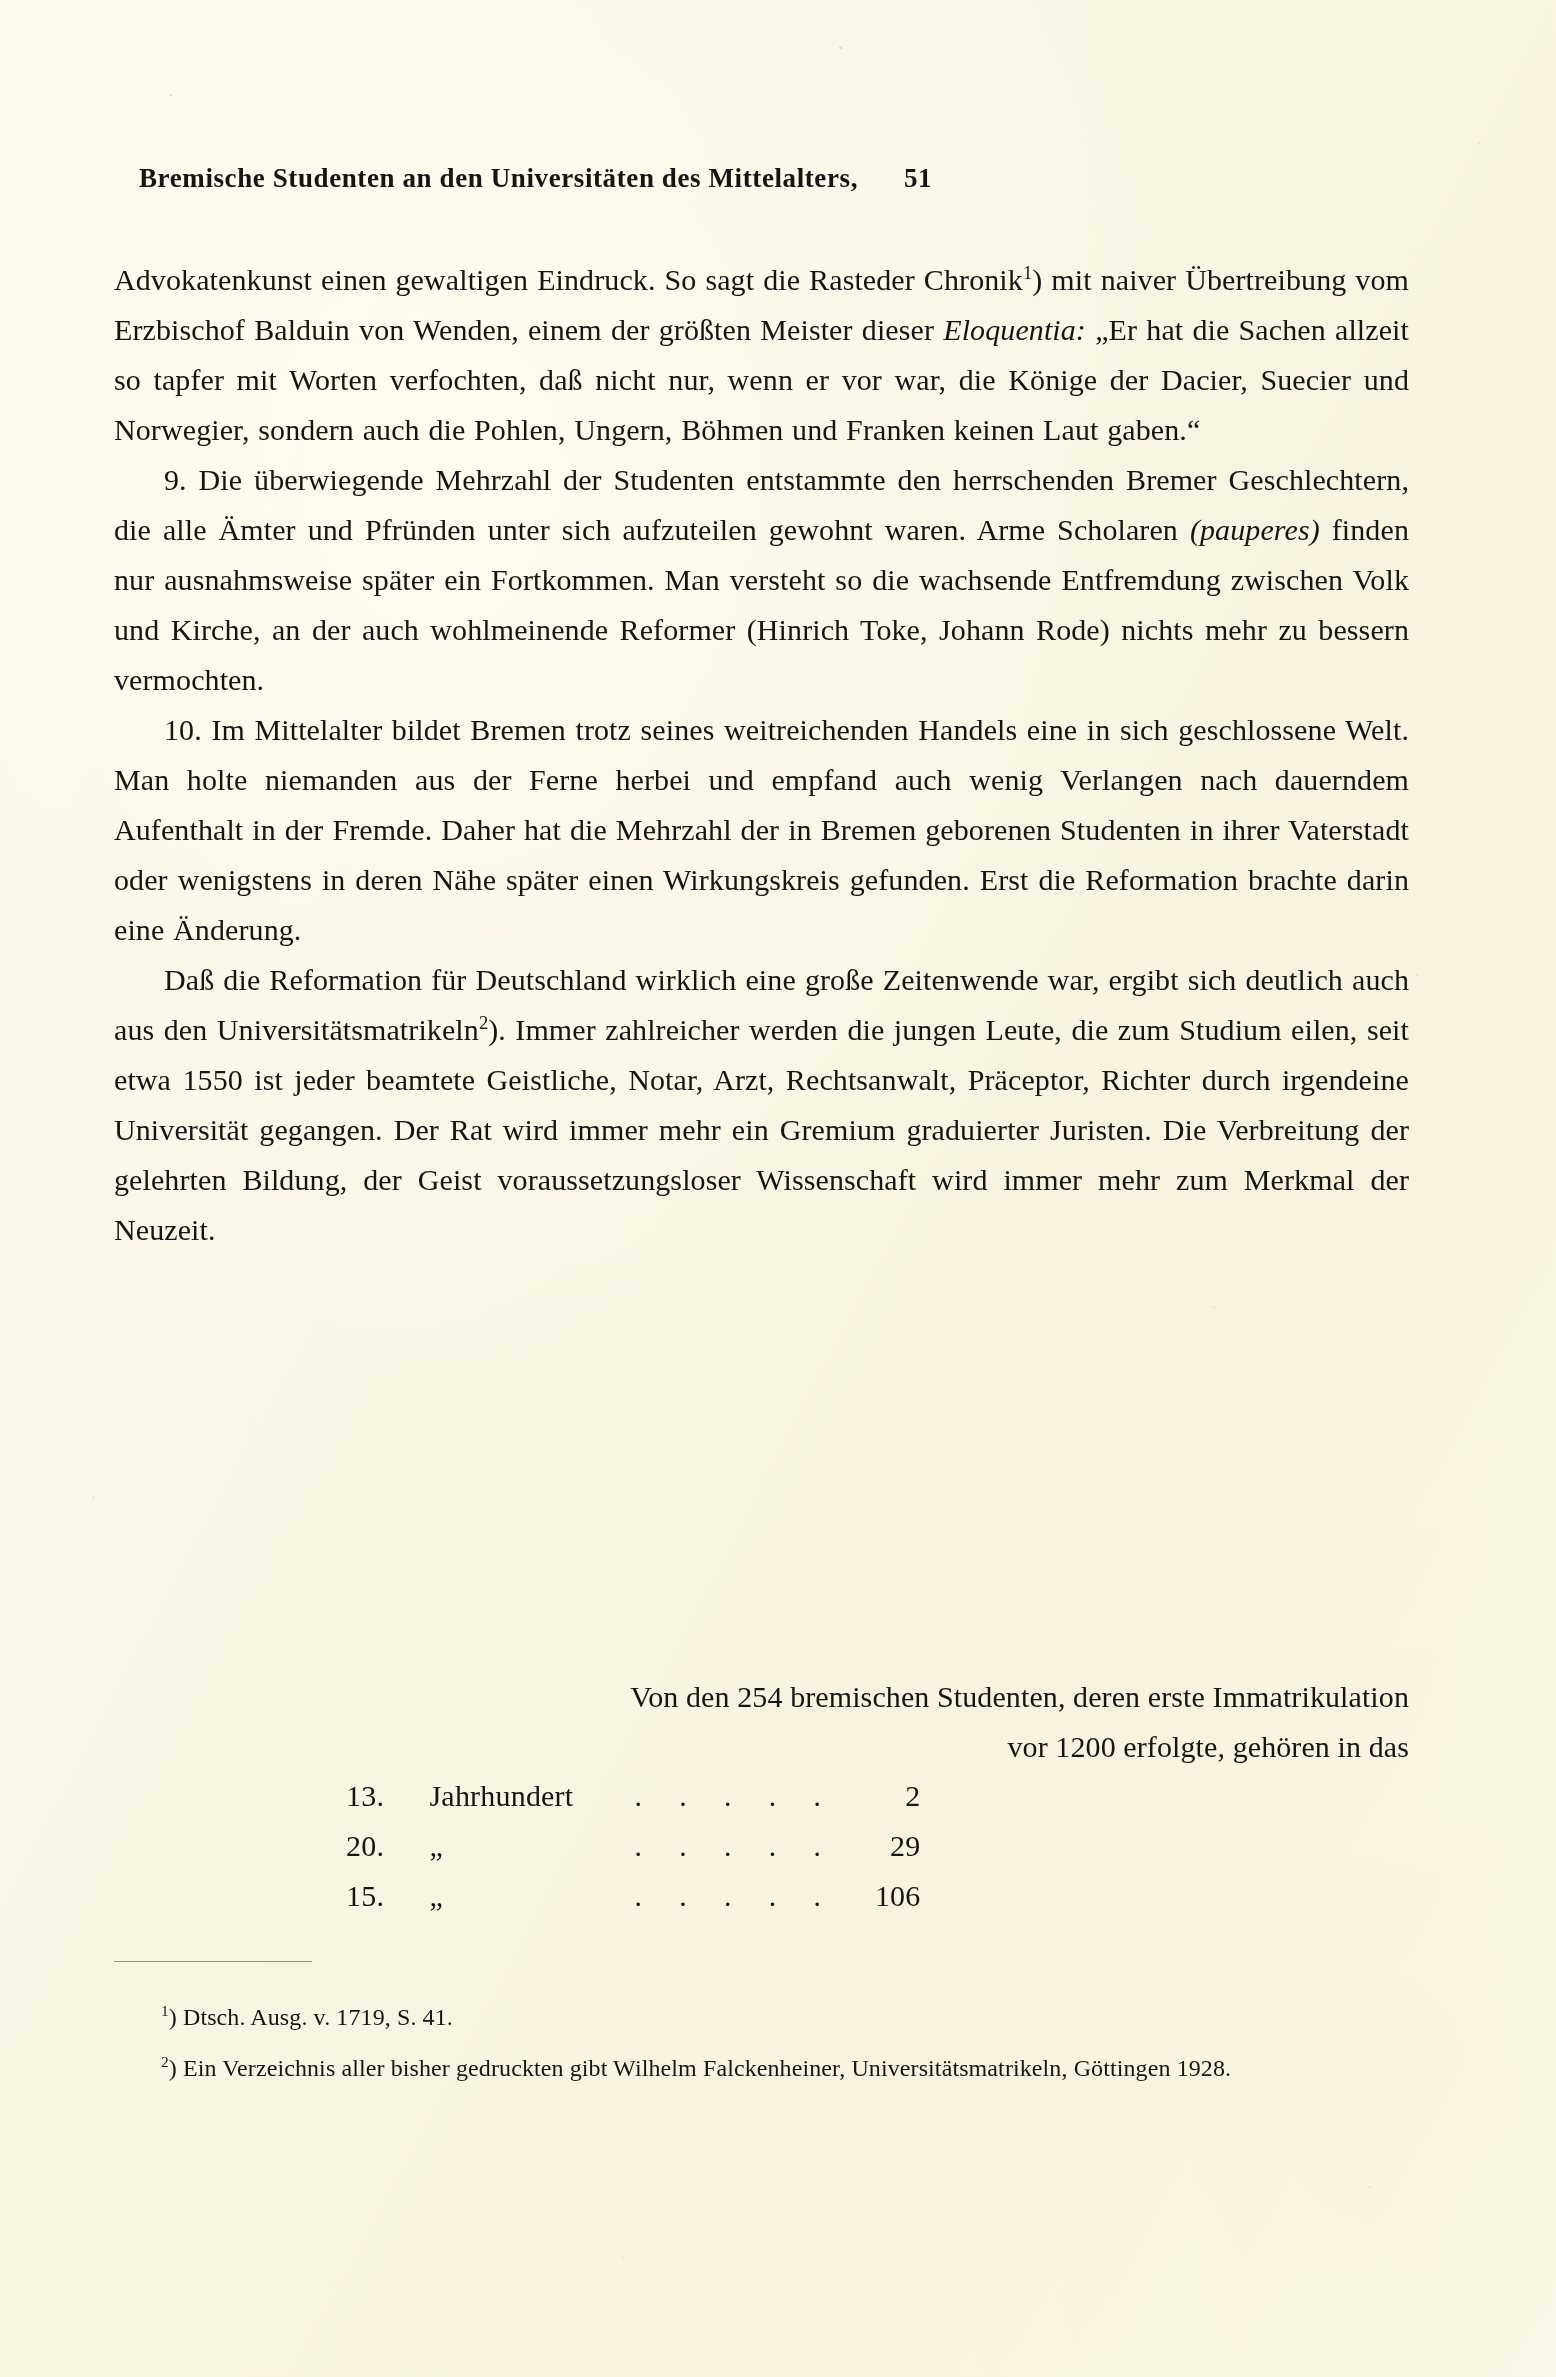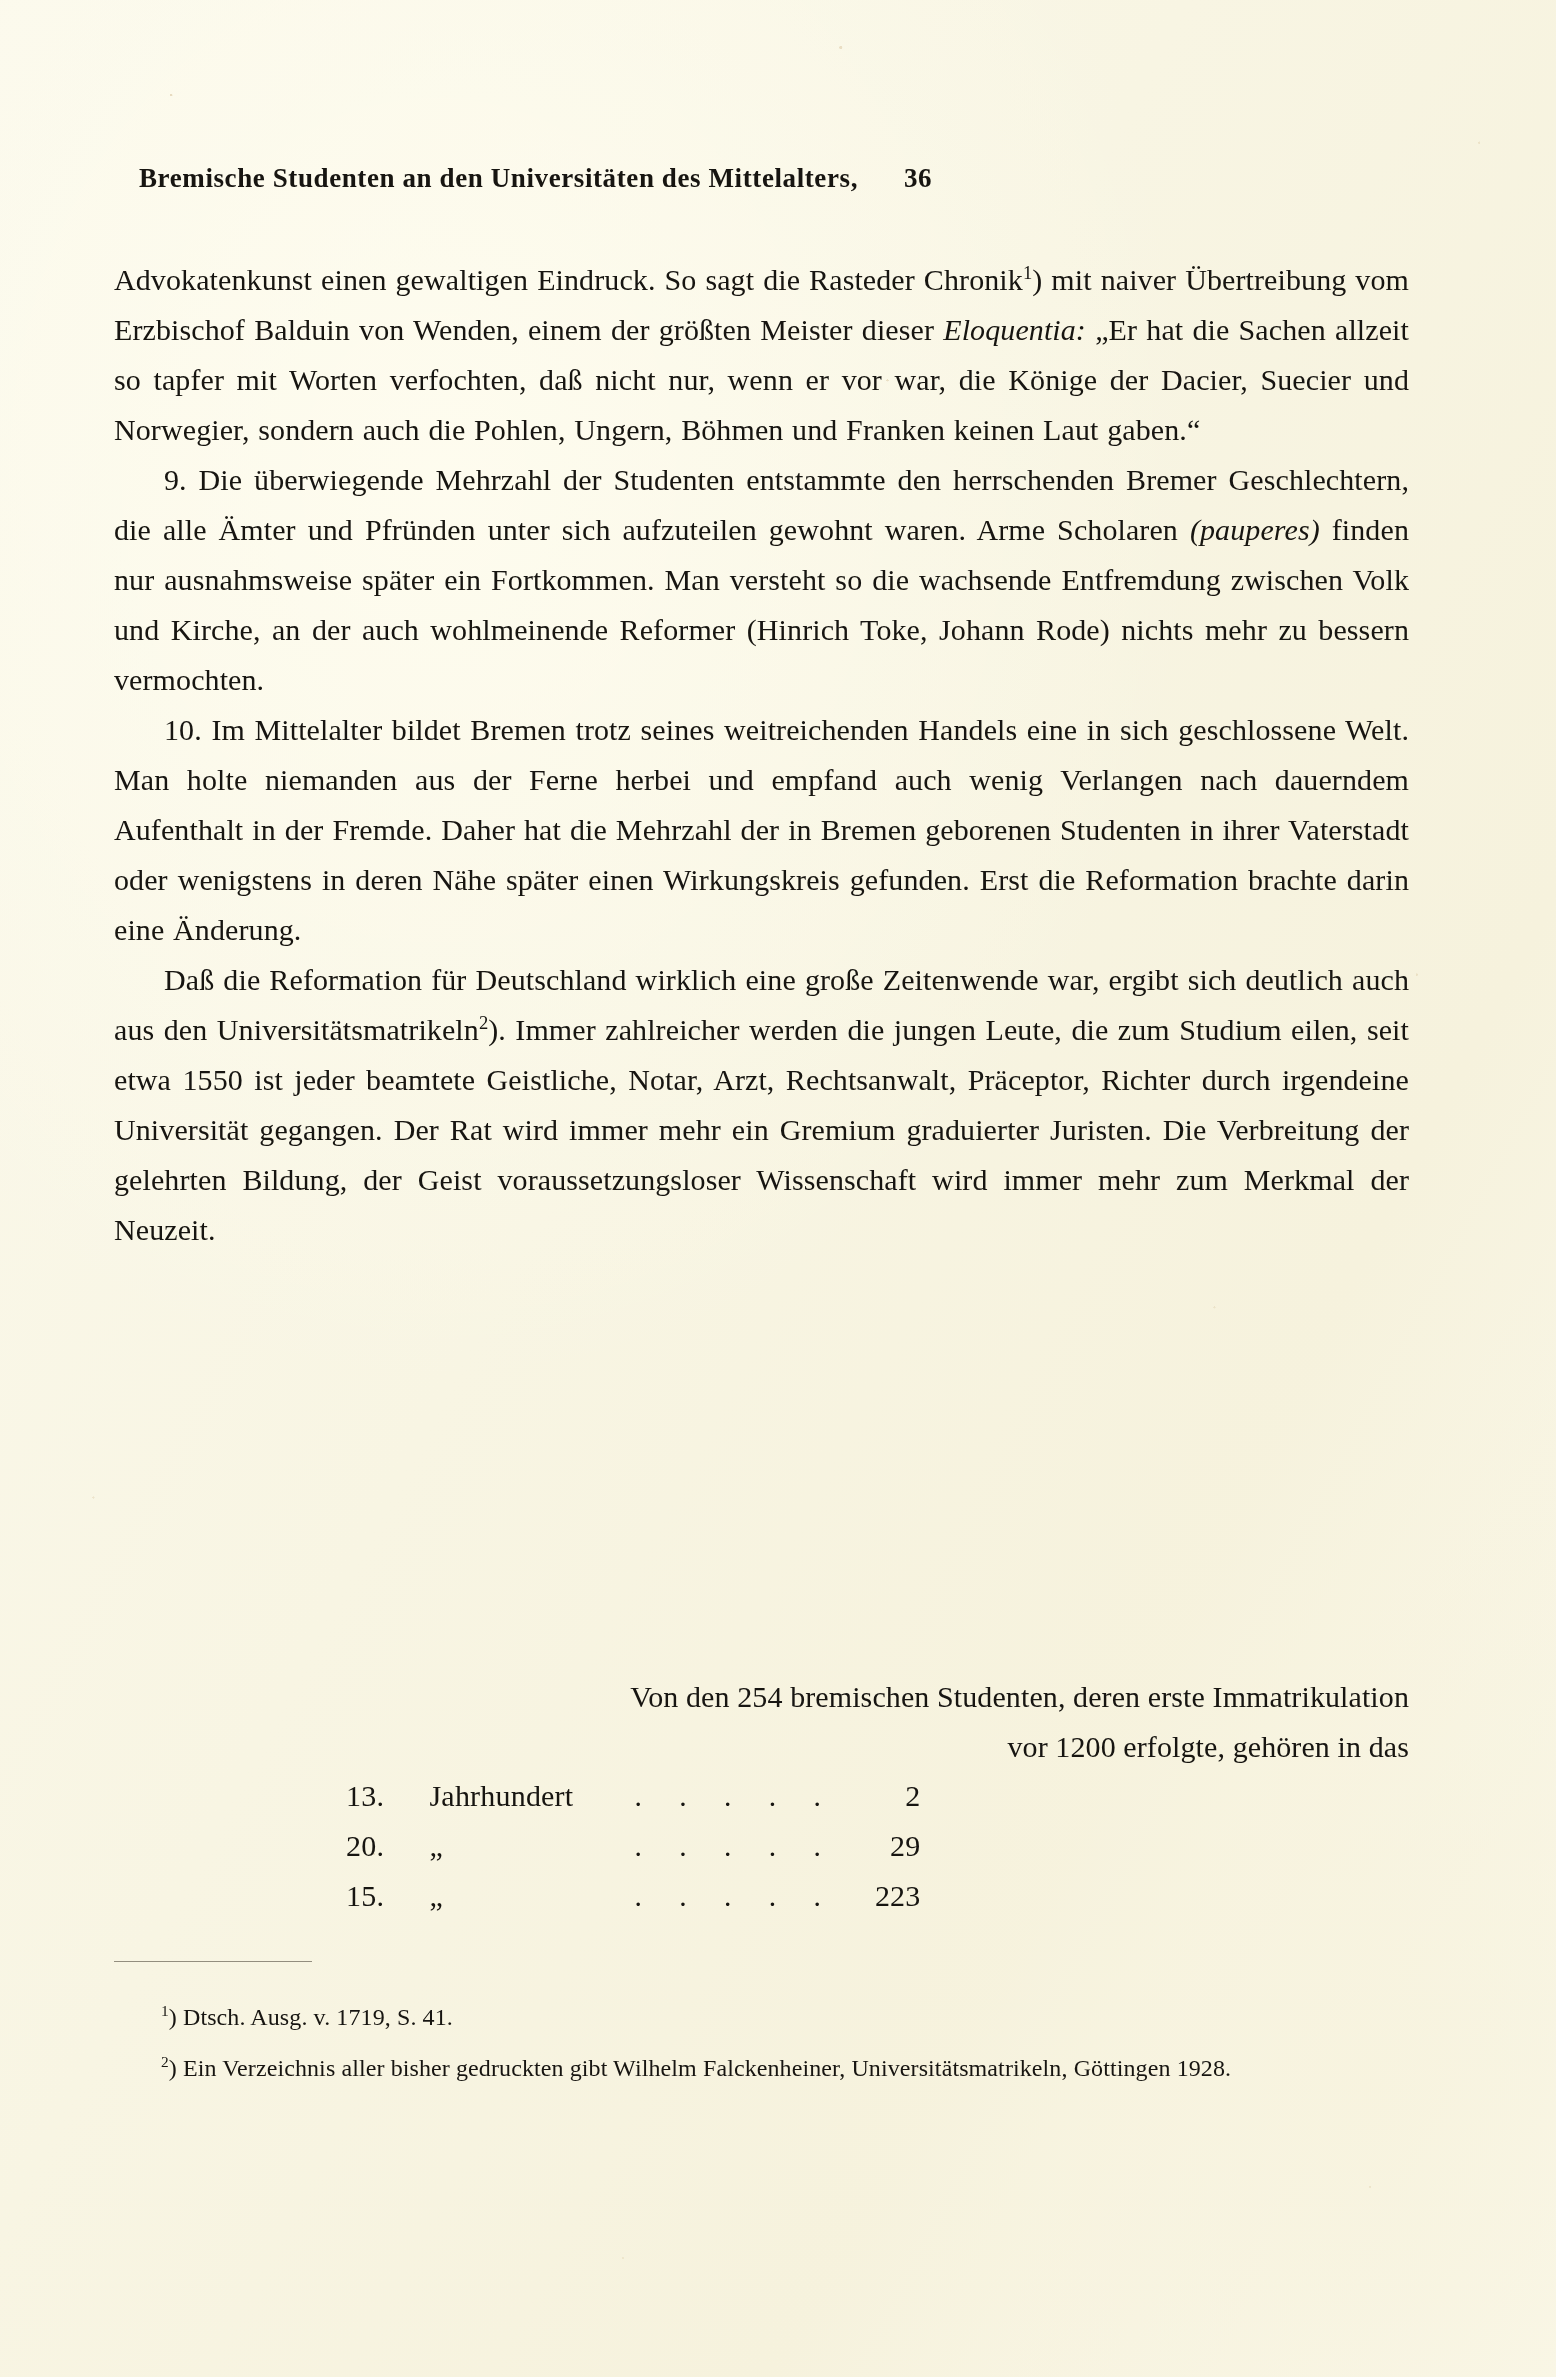--- a/index.html
+++ b/index.html
@@ -187,21 +187,21 @@
 <body>
 
 <div id="page">
   <div id="paper-tint"></div>
   <div id="speckle"></div>
 
   <div id="content">
 
     <div class="runhead">
       <span class="runhead-title">Bremische Studenten an den Universitäten des Mittelalters,</span>
-      <span class="runhead-page">36</span>
+      <span class="runhead-page">51</span>
     </div>
 
     <div class="body-block" id="body-block">
         <p class="para">Advokatenkunst einen gewaltigen Eindruck. So sagt die Rasteder Chronik<sup class="fn">1</sup>) mit naiver Übertreibung vom Erzbischof Balduin von Wenden, einem der größten Meister dieser <i>Eloquentia:</i> „Er hat die Sachen allzeit so tapfer mit Worten verfochten, daß nicht nur, wenn er vor war, die Könige der Dacier, Suecier und Norwegier, sondern auch die Pohlen, Ungern, Böhmen und Franken keinen Laut gaben.“</p>
         <p class="para indent">9. Die überwiegende Mehrzahl der Studenten entstammte den herrschenden Bremer Geschlechtern, die alle Ämter und Pfründen unter sich aufzuteilen gewohnt waren. Arme Scholaren <i>(pauperes)</i> finden nur ausnahmsweise später ein Fortkommen. Man versteht so die wachsende Entfremdung zwischen Volk und Kirche, an der auch wohlmeinende Reformer (Hinrich Toke, Johann Rode) nichts mehr zu bessern vermochten.</p>
         <p class="para indent">10. Im Mittelalter bildet Bremen trotz seines weitreichenden Handels eine in sich geschlossene Welt. Man holte niemanden aus der Ferne herbei und empfand auch wenig Verlangen nach dauerndem Aufenthalt in der Fremde. Daher hat die Mehrzahl der in Bremen geborenen Studenten in ihrer Vaterstadt oder wenigstens in deren Nähe später einen Wirkungskreis gefunden. Erst die Reformation brachte darin eine Änderung.</p>
         <p class="para indent">Daß die Reformation für Deutschland wirklich eine große Zeitenwende war, ergibt sich deutlich auch aus den Universitätsmatrikeln<sup class="fn">2</sup>). Immer zahlreicher werden die jungen Leute, die zum Studium eilen, seit etwa 1550 ist jeder beamtete Geistliche, Notar, Arzt, Rechtsanwalt, Präceptor, Richter durch irgendeine Universität gegangen. Der Rat wird immer mehr ein Gremium graduierter Juristen. Die Verbreitung der gelehrten Bildung, der Geist voraussetzungsloser Wissenschaft wird immer mehr zum Merkmal der Neuzeit.</p>
       </div>
 
     <div class="tally-intro">
@@ -219,21 +219,21 @@
         <div class="tally-row">
           <span class="t-century">20.</span>
           <span class="t-label">„</span>
           <span class="t-dots">. . . . .</span>
           <span class="t-value">29</span>
         </div>
         <div class="tally-row">
           <span class="t-century">15.</span>
           <span class="t-label">„</span>
           <span class="t-dots">. . . . .</span>
-          <span class="t-value">223</span>
+          <span class="t-value">106</span>
         </div>
       </div>
 
     <div class="fn-rule"></div>
 
     <div class="footnotes" id="footnotes-block">
         <p class="fn-first"><sup>1</sup>) Dtsch. Ausg. v. 1719, S. 41.</p>
         <p class="fn-second"><sup>2</sup>) Ein Verzeichnis aller bisher gedruckten gibt Wilhelm Falckenheiner, Universitätsmatrikeln, Göttingen 1928.</p>
       </div>
 

